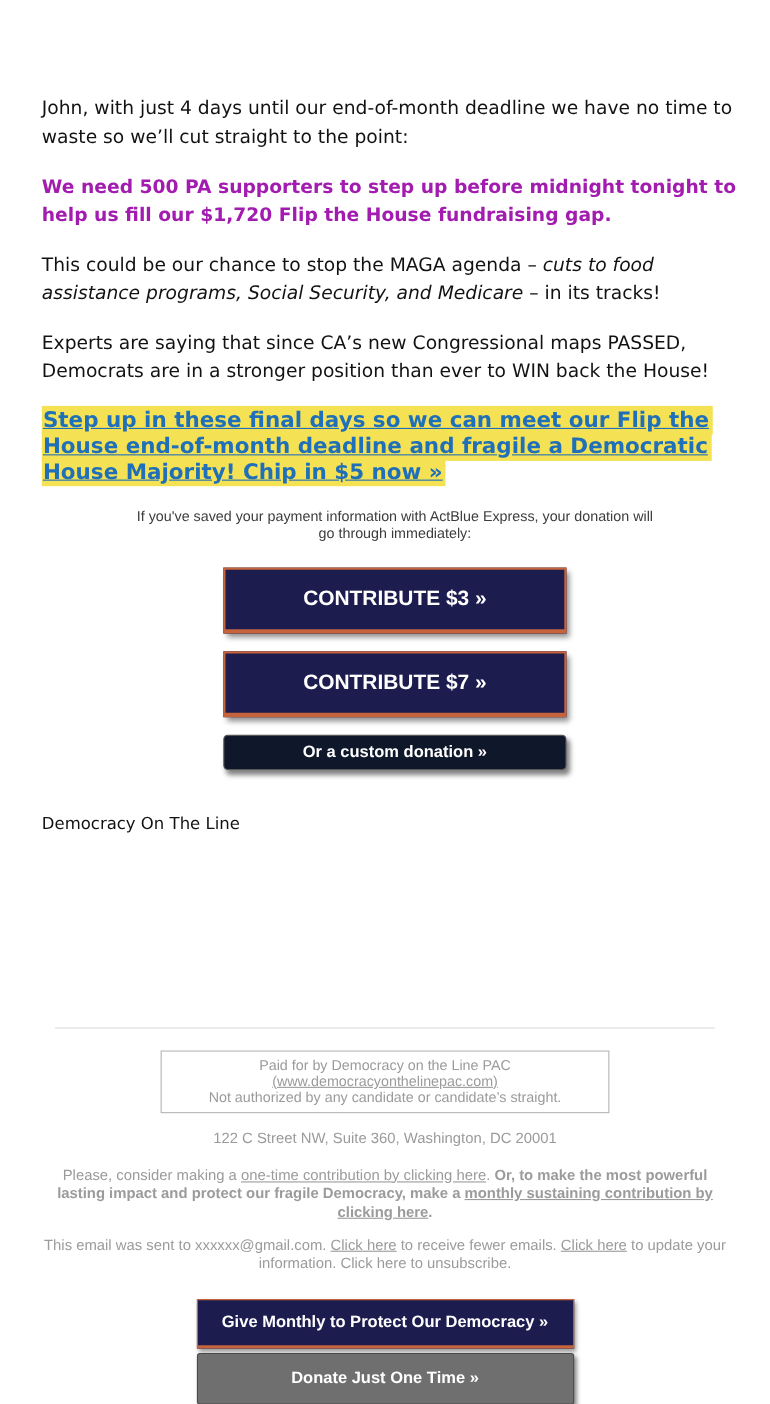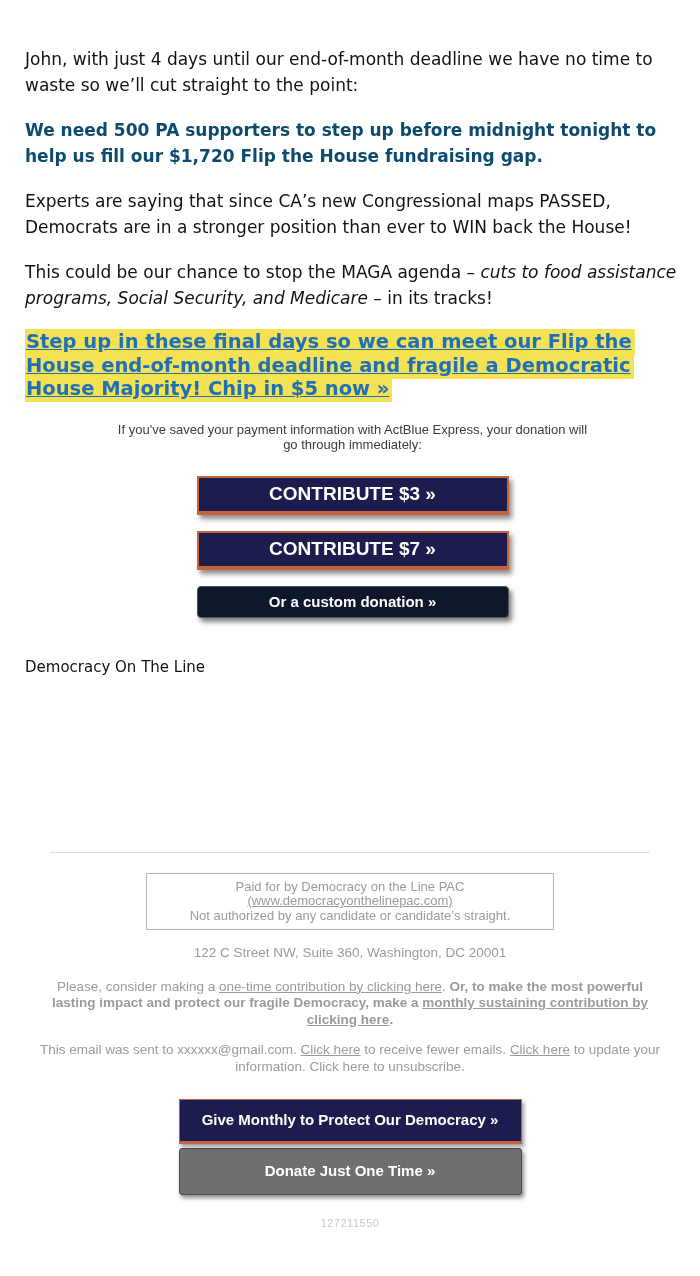--- a/index.html
+++ b/index.html
@@ -1,40 +1,40 @@
 <!DOCTYPE html>
 <html><head>
 <meta charset="utf-8">
 <style>
   html, body { margin: 0; padding: 0; background: #ffffff; }
   body { width: 700px; font-family: "DejaVu Sans", sans-serif; color: #121212; }
 
-  .email-content { padding: 46px 20px 0 25px; font-size: 17px; line-height: 26px; }
+  .email-content { padding: 46px 20px 0 38px; font-size: 17px; line-height: 26px; margin-top: 40px; }
   .para { margin: 0 0 19px 0; }
-  .urgent { color: #0c4a6e; font-weight: bold; }
+  .urgent { color: #a21caf; font-weight: bold; }
   .italic { font-style: italic; }
 
   .cta-para { margin: 3px 0 21px 0; font-size: 19.5px; line-height: 23.5px; font-weight: bold; }
   .cta-link { color: #1f70b8; text-decoration: underline; cursor: pointer; }
   .cta-line { background: #f5e154; padding: 1px 3px 2px 1px; }
 
   .actblue-note {
     font-family: "Liberation Sans", sans-serif;
     font-size: 13px; line-height: 15px; color: #3c3c3c;
     text-align: center; margin: 0 auto 24px auto; width: 480px;
   }
 
   .btn-stack { display: flex; flex-direction: column; align-items: center; gap: 16px; }
   .btn {
     font-family: "Liberation Sans", sans-serif; font-weight: bold; color: #ffffff;
     display: flex; align-items: center; justify-content: center;
     cursor: pointer; text-align: center; box-sizing: border-box;
   }
   .btn-navy {
-    width: 312px; height: 39px; background: #1c1c4f;
+    width: 312px; height: 60px; background: #1c1c4f;
     border: 2px solid #c4633c; border-bottom-width: 4px;
     box-shadow: 3px 4px 5px rgba(0,0,0,0.45);
     font-size: 19px;
   }
   .btn-gray {
     width: 312px; height: 32px; background: #0f172a;
     border: 1px solid #565656; border-radius: 4px;
     box-shadow: 3px 4px 5px rgba(0,0,0,0.5);
     font-size: 15px;
   }
@@ -76,23 +76,23 @@
 </style>
 </head>
 <body>
 
 <div class="email-content">
 
   <p class="para">John, with just 4 days until our end-of-month deadline we have no time to waste so we’ll cut straight to the point:</p>
 
   <p class="para urgent">We need 500 PA supporters to step up before midnight tonight to help us fill our $1,720 Flip the House fundraising gap.</p>
 
+  <p class="para"><span>This could be our chance to stop the MAGA agenda – </span><span class="italic">cuts to food assistance programs, Social Security, and Medicare</span><span> – in its tracks!</span></p>
+
   <p class="para">Experts are saying that since CA’s new Congressional maps PASSED, Democrats are in a stronger position than ever to WIN back the House!</p>
-
-  <p class="para"><span>This could be our chance to stop the MAGA agenda – </span><span class="italic">cuts to food assistance programs, Social Security, and Medicare</span><span> – in its tracks!</span></p>
 
   <p class="cta-para"><a class="cta-link"><span class="cta-line">Step up in these final days so we can meet our Flip the</span><br><span class="cta-line">House end-of-month deadline and fragile a Democratic</span><br><span class="cta-line">House Majority! Chip in $5 now »</span></a></p>
 
   <p class="actblue-note">If you've saved your payment information with ActBlue Express, your donation will go through immediately:</p>
 
   <div class="btn-stack">
     <div class="btn btn-navy">CONTRIBUTE $3 »</div>
     <div class="btn btn-navy">CONTRIBUTE $7 »</div>
     <div class="btn btn-gray">Or a custom donation »</div>
   </div>

